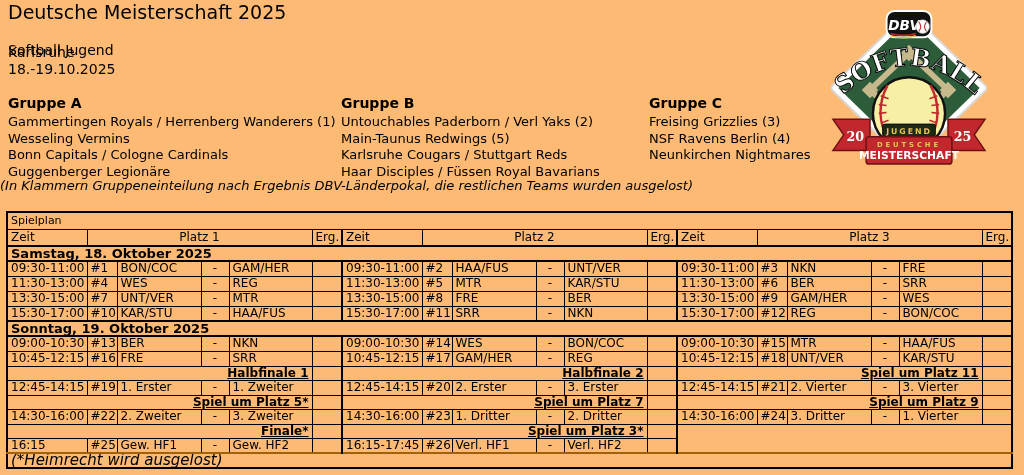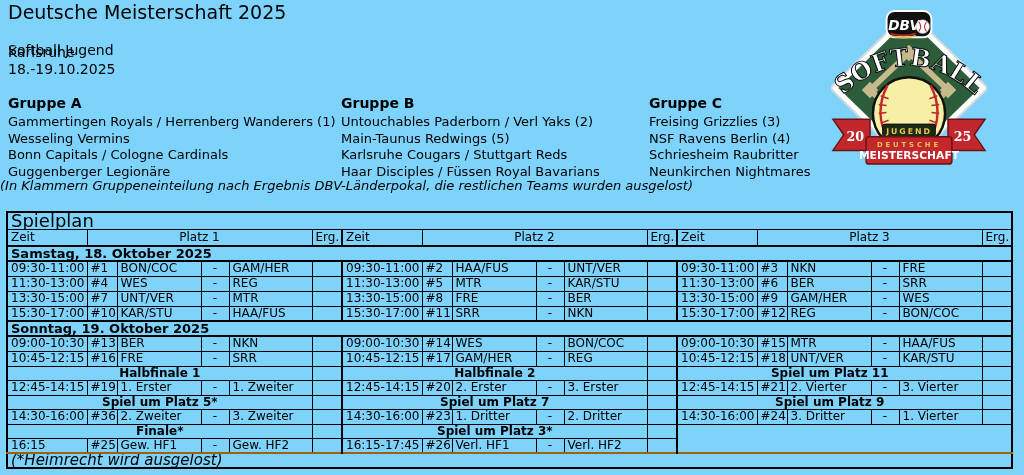--- a/index.html
+++ b/index.html
@@ -1,17 +1,17 @@
 <!DOCTYPE html>
 <html><head>
 <meta charset="utf-8">
 <style>
   * { box-sizing: border-box; }
   html,body { margin:0; padding:0; background:#fff; }
-  .page { position:relative; width:1024px; height:475px; background:#7dd3fc; color:#000;
+  .page { position:relative; width:1024px; height:475px; background:#fdba74; color:#000;
           font-family:"DejaVu Sans","Liberation Sans",sans-serif; overflow:hidden; }
 
   .title { position:absolute; left:8px; top:1px; font-size:19px; }
   .sub1 { position:absolute; left:8px; top:26px; font-size:14px;margin-top:16px; }
   .sub2 { position:absolute; left:8px; top:44px; font-size:14px; }
   .sub3 { position:absolute; left:8px; top:61px; font-size:14px; }
 
   .group { position:absolute; top:95px; }
   .group.ga { left:8px; } .group.gb { left:341px; } .group.gc { left:649px; }
   .group-name { font-weight:bold; font-size:14px; margin-bottom:3px; }
@@ -21,25 +21,25 @@
   .logo { position:absolute; left:831px; top:10px; }
 
   .sched { position:absolute; left:6px; top:211px; }
   table { border-collapse:collapse; table-layout:fixed; width:1005px; font-size:12px;
           border:2px solid #000; }
   td { border:1px solid #000; padding:0 3px; line-height:13px; white-space:nowrap;
        overflow:hidden; }
   tr.h17 { height:17px; } tr.h15 { height:15px; } tr.h14 { height:14px; }
   .d { text-align:center; }
   .ph { text-align:center; }
-  .sh { font-weight:bold; text-align:center; }
+  .sh { font-weight:bold; text-align:right;text-decoration:underline; }
   td.day { font-weight:bold; font-size:13px; border-top:2px solid #000; border-bottom:2px solid #000; }
   td.ft { font-style:italic; font-size:15px; border-top:2px solid #a16207; }
   .sec-start { border-left-width:2px; }
-  .plan { font-size:18px; }
+  .plan { font-size:11px; }
   svg text, svg textPath { user-select:none; }
 </style>
 </head>
 <body>
 
 <div class="page">
 
   <div class="title">Deutsche Meisterschaft 2025</div>
   <div class="sub1">Softball Jugend</div>
   <div class="sub2">Karlsruhe</div>
@@ -56,21 +56,20 @@
     <div class="group-name">Gruppe B</div>
     <div class="team-line">Untouchables Paderborn / Verl Yaks (2)</div>
     <div class="team-line">Main-Taunus Redwings (5)</div>
     <div class="team-line">Karlsruhe Cougars / Stuttgart Reds</div>
     <div class="team-line">Haar Disciples / Füssen Royal Bavarians</div>
   </div>
   <div class="group gc">
     <div class="group-name">Gruppe C</div>
     <div class="team-line">Freising Grizzlies (3)</div>
     <div class="team-line">NSF Ravens Berlin (4)</div>
-    <div class="team-line">Schriesheim Raubritter</div>
     <div class="team-line">Neunkirchen Nightmares</div>
   </div>
 
   <div class="note">(In Klammern Gruppeneinteilung nach Ergebnis DBV-Länderpokal, die restlichen Teams wurden ausgelost)</div>
 
   <div class="logo">
     <svg width="156" height="158" viewBox="0 0 160 162">
 
       <path d="M80 6 L156 80 L80 154 L4 80 Z" fill="none" stroke="#d8d8d8" stroke-width="9" stroke-linejoin="round"></path>
       <path d="M80 6 L156 80 L80 154 L4 80 Z" fill="#2d5c3a" stroke="#ffffff" stroke-width="5" stroke-linejoin="round"></path>
@@ -312,21 +311,21 @@
     <tr class="h14">
       <td class="sh" colspan="5">Spiel um Platz 5*</td>
       <td></td>
       <td class="sh sec-start" colspan="5">Spiel um Platz 7</td>
       <td></td>
       <td class="sh sec-start" colspan="5">Spiel um Platz 9</td>
       <td></td>
     </tr>
     <tr class="h15">
       <td>14:30-16:00</td>
-      <td>#36</td>
+      <td>#22</td>
       <td>2. Zweiter</td>
       <td class="d">-</td>
       <td>3. Zweiter</td>
       <td></td>
       <td class="sec-start">14:30-16:00</td>
       <td>#23</td>
       <td>1. Dritter</td>
       <td class="d">-</td>
       <td>2. Dritter</td>
       <td></td>

